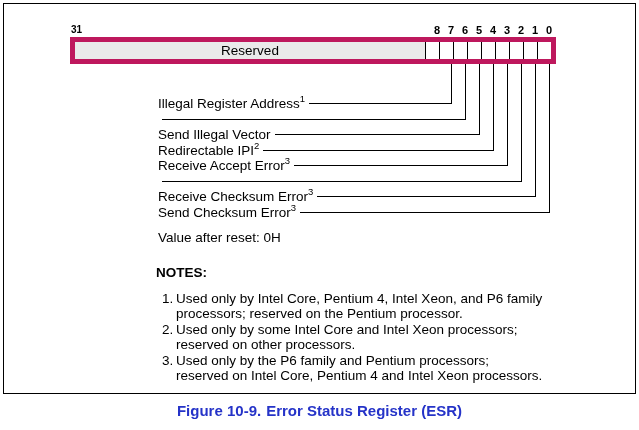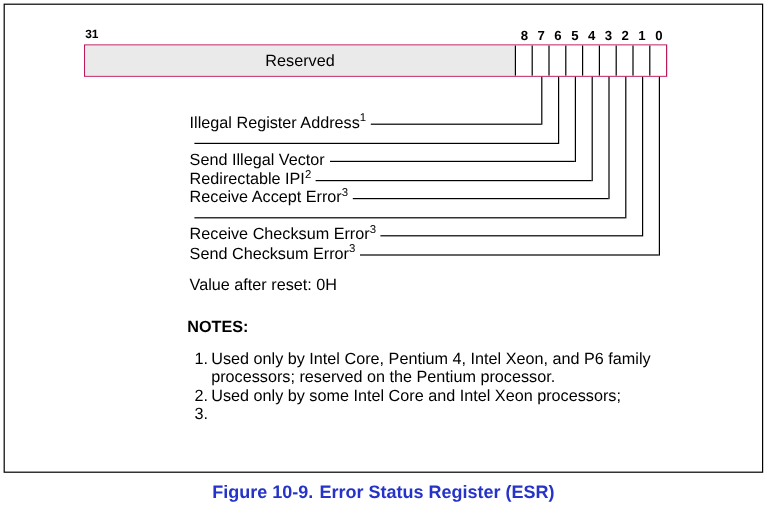--- a/index.html
+++ b/index.html
@@ -40,21 +40,21 @@
     font-size: 10px;
     font-weight: bold;
     line-height: 12px;
   }
 
   
   .register {
     position: absolute;
     left: 70px; top: 37px;
     width: 486px; height: 27px;
-    border: 1px solid #be185d;
+    border: 5px solid #be185d;
     box-sizing: border-box;
     display: flex;
     background: #fff;
   }
   .reserved {
     flex: 1;
     background: var(--reserved-gray, #eaeaea);
     display: flex;
     align-items: center;
     justify-content: center;
@@ -208,22 +208,27 @@
     <span class="nnum">1.</span>
     <span class="ntext">
       <div>Used only by Intel Core, Pentium 4, Intel Xeon, and P6 family</div>
       <div>processors; reserved on the Pentium processor.</div>
     </span>
   </div>
   <div class="note">
     <span class="nnum">2.</span>
     <span class="ntext">
       <div>Used only by some Intel Core and Intel Xeon processors;</div>
+      <div>reserved on other processors.</div>
     </span>
   </div>
   <div class="note">
     <span class="nnum">3.</span>
+    <span class="ntext">
+      <div>Used only by the P6 family and Pentium processors;</div>
+      <div>reserved on Intel Core, Pentium 4 and Intel Xeon processors.</div>
+    </span>
   </div>
 </div>
 
 <div class="caption">
   <span class="cap-num">Figure 10-9.</span><span>Error Status Register (ESR)</span>
 </div>
 
 </body></html>

